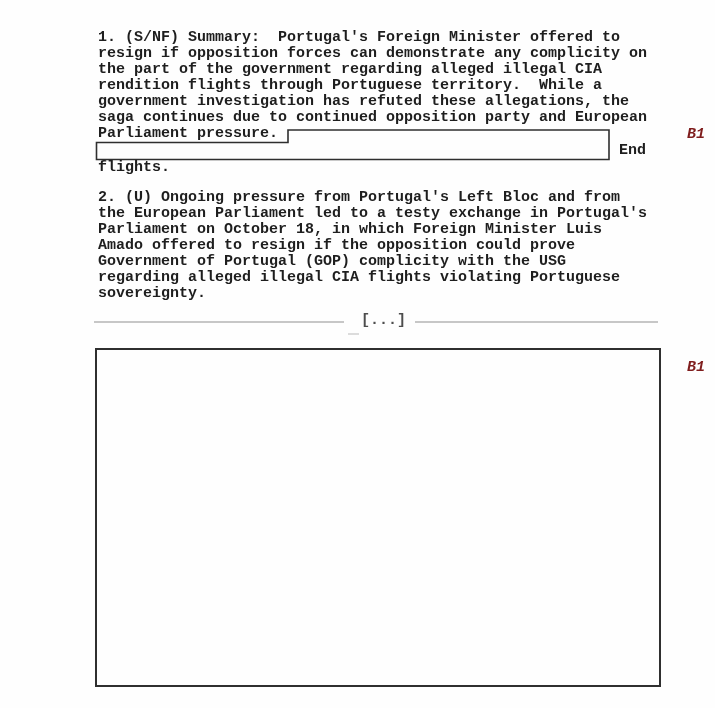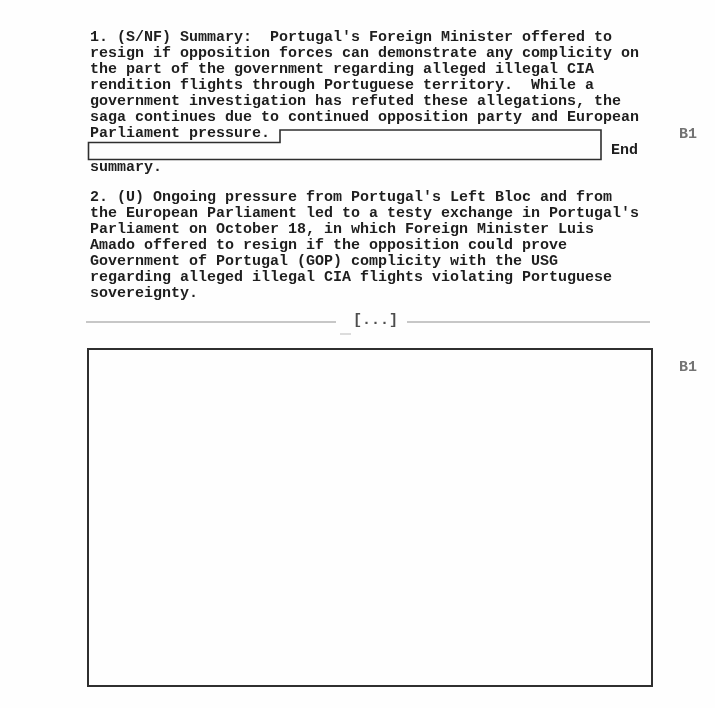--- a/index.html
+++ b/index.html
@@ -4,38 +4,38 @@
 <style>
   * { margin: 0; padding: 0; box-sizing: border-box; }
   html, body { width: 715px; height: 708px; }
   body {
     background: #fefefe;
     font-family: "Liberation Mono", "DejaVu Sans Mono", monospace;
     overflow: hidden;
   }
   .page {
     position: absolute;
-    left: 8px; top: 0;
+    left: 16px; top: 0;
     width: 642px; height: 708px;
     background: #fefefe;
   }
   .typed {
     font-family: "Liberation Mono", "DejaVu Sans Mono", monospace;
     font-weight: 700;
     font-size: 15px;
     line-height: 16px;
     color: #1e1e1e;
     white-space: pre;
   }
   pre.para { position: absolute; }
   .para1 { left: 82px; top: 30px; }
   .para2 { left: 82px; top: 190px; }
   .end-text { position: absolute; left: 603px; top: 143px; font-family: Liberation Mono, monospace; }
   .summary-text { position: absolute; left: 82px; top: 160px; }
-  .b1-marking { position: absolute; color: #737373; }
+  .b1-marking { position: absolute; color: #7f1d1d; font-style: italic; }
   .b1-first  { left: 671px; top: 127px; }
   .b1-second { left: 671px; top: 360px; }
   .inline-redaction-svg {
     position: absolute;
     left: 78px; top: 127px;
     width: 520px; height: 36px;
   }
   .divider-line {
     position: absolute;
     height: 2px;
@@ -76,21 +76,21 @@
 Parliament pressure.</pre>
 
   <svg class="inline-redaction-svg" viewBox="0 0 520 36" xmlns="http://www.w3.org/2000/svg">
     <polygon points="194,3 515,3 515,32.5 2.5,32.5 2.5,15.5 194,15.5" fill="#fefefe" stroke="#2f2f2f" stroke-width="1.6"></polygon>
   </svg>
 
   <div class="typed b1-marking b1-first">B1</div>
 
   <div class="typed end-text">End</div>
 
-  <div class="typed summary-text">summary.</div>
+  <div class="typed summary-text">flights.</div>
 
   <pre class="para para2 typed">2. (U) Ongoing pressure from Portugal's Left Bloc and from
 the European Parliament led to a testy exchange in Portugal's
 Parliament on October 18, in which Foreign Minister Luis
 Amado offered to resign if the opposition could prove
 Government of Portugal (GOP) complicity with the USG
 regarding alleged illegal CIA flights violating Portuguese
 sovereignty.</pre>
 
   <div class="divider-line divider-line-left"></div>

